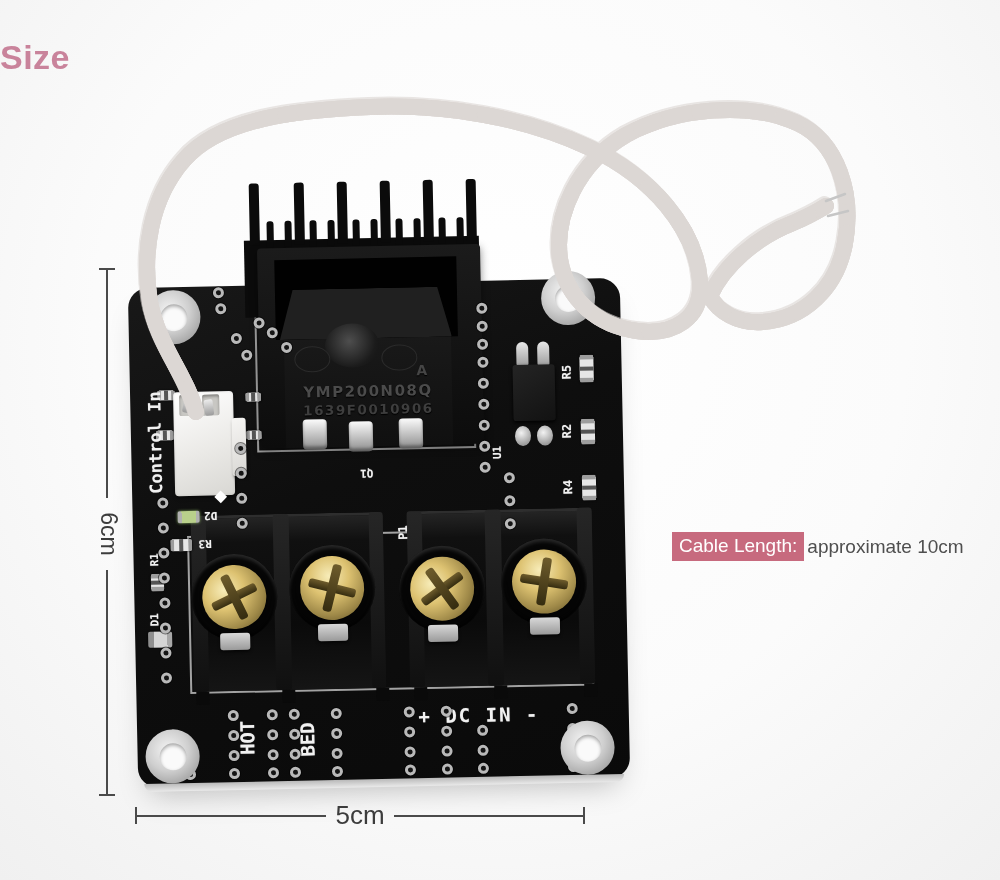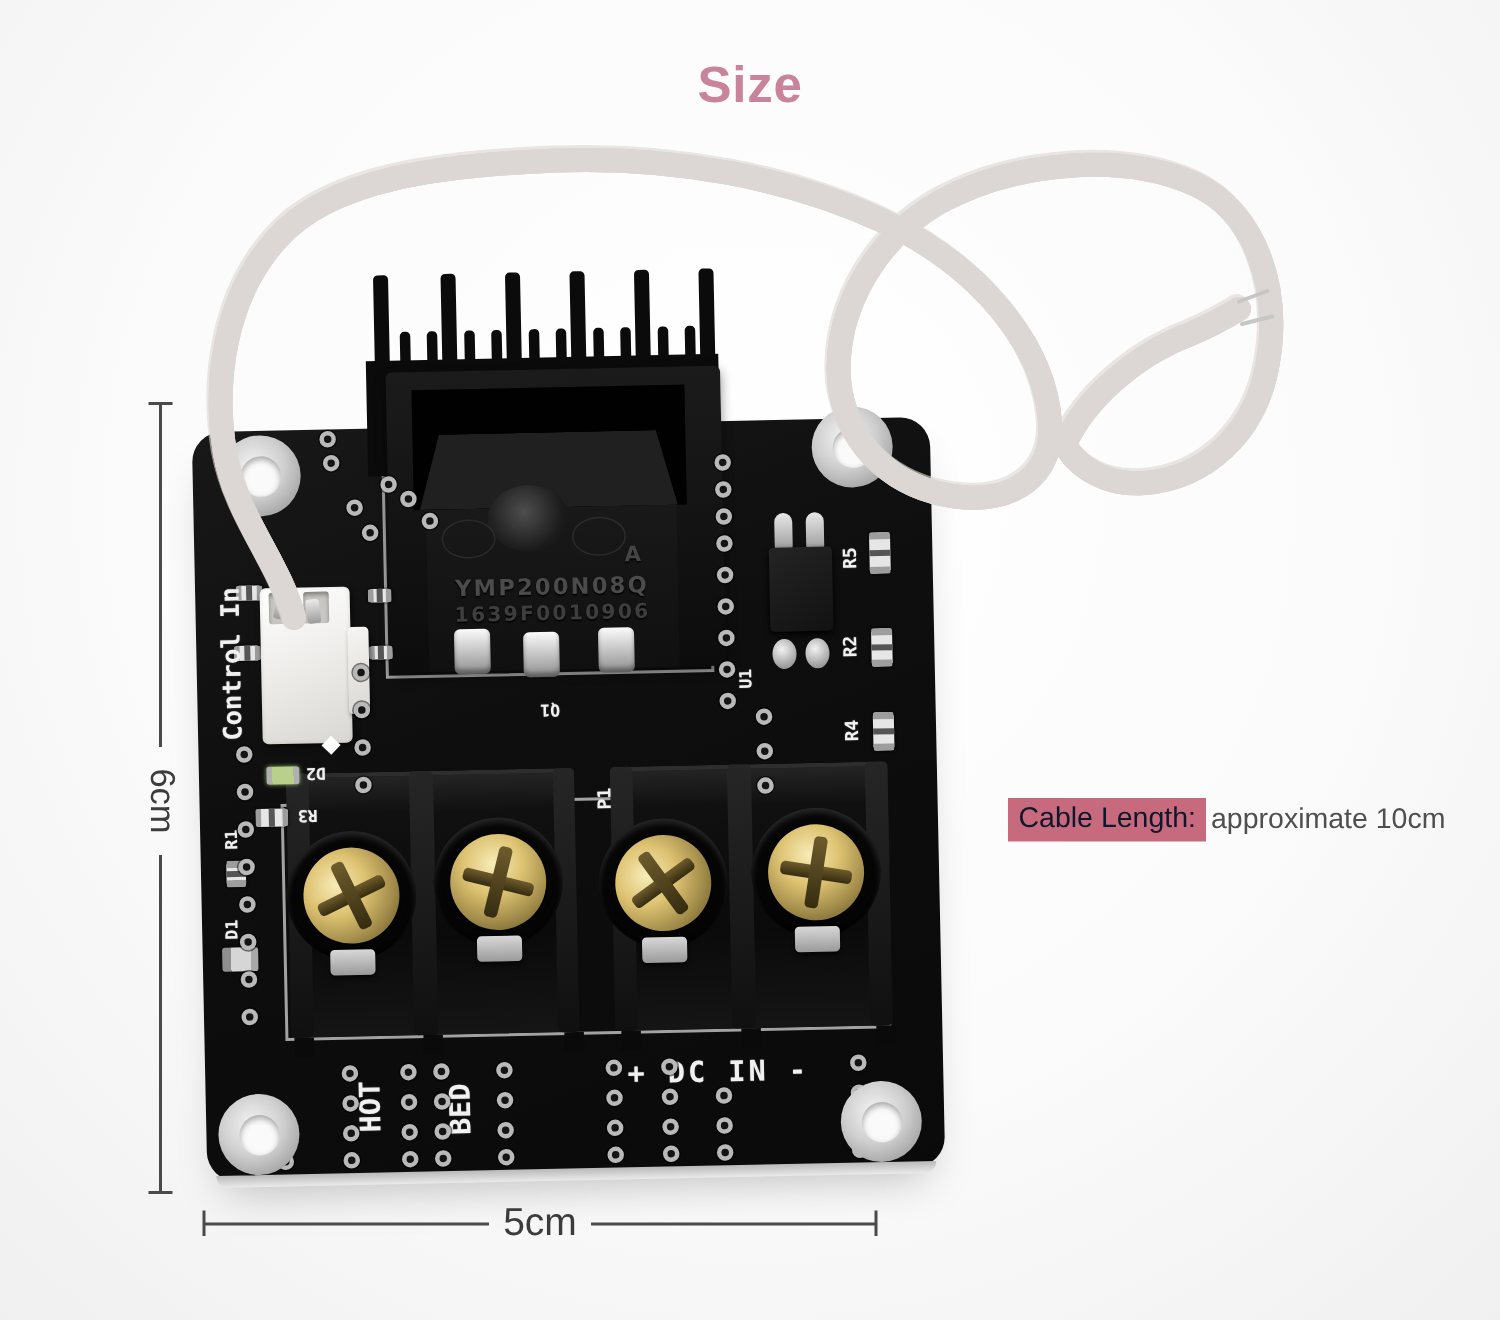--- a/index.html
+++ b/index.html
@@ -9,24 +9,24 @@
   html,body{width:1000px;height:880px;overflow:hidden;}
   body{
     font-family:"Liberation Sans",sans-serif;
     background:radial-gradient(circle at 50% 38%, #ffffff 0%, #fbfbfb 55%, #f0f0f0 100%);
     position:relative;
   }
   .abs{position:absolute;}
   .ctr{position:absolute;transform:translate(-50%,-50%);white-space:nowrap;}
 
   
-  #title{left:0;right:0;top:38px;text-align:center;font-size:34px;font-weight:bold;
+  #title{left:0;right:0;top:38px;font-size:34px;font-weight:bold;
          color:var(--pink);letter-spacing:.5px;}
   #cable-note{left:672px;top:532px;display:flex;align-items:center;font-size:19px;}
-  #cable-note .lbl{background:var(--labelbg);color:#0f172a;padding:3px 7px 4px;}
+  #cable-note .lbl{background:var(--labelbg);color:#ffffff;padding:3px 7px 4px;}
   #cable-note .val{color:var(--gray);margin-left:3px;}
 
   .dline{background:var(--dim);}
   .dtext{color:#3c3c3c;font-size:23px;}
 
   
   #board{
     left:133px;top:283px;width:492px;height:500px;
     background:linear-gradient(160deg,#181818 0%,#0e0e0e 40%,#0a0a0a 100%);
     border-radius:20px;transform:rotate(-1.2deg);

